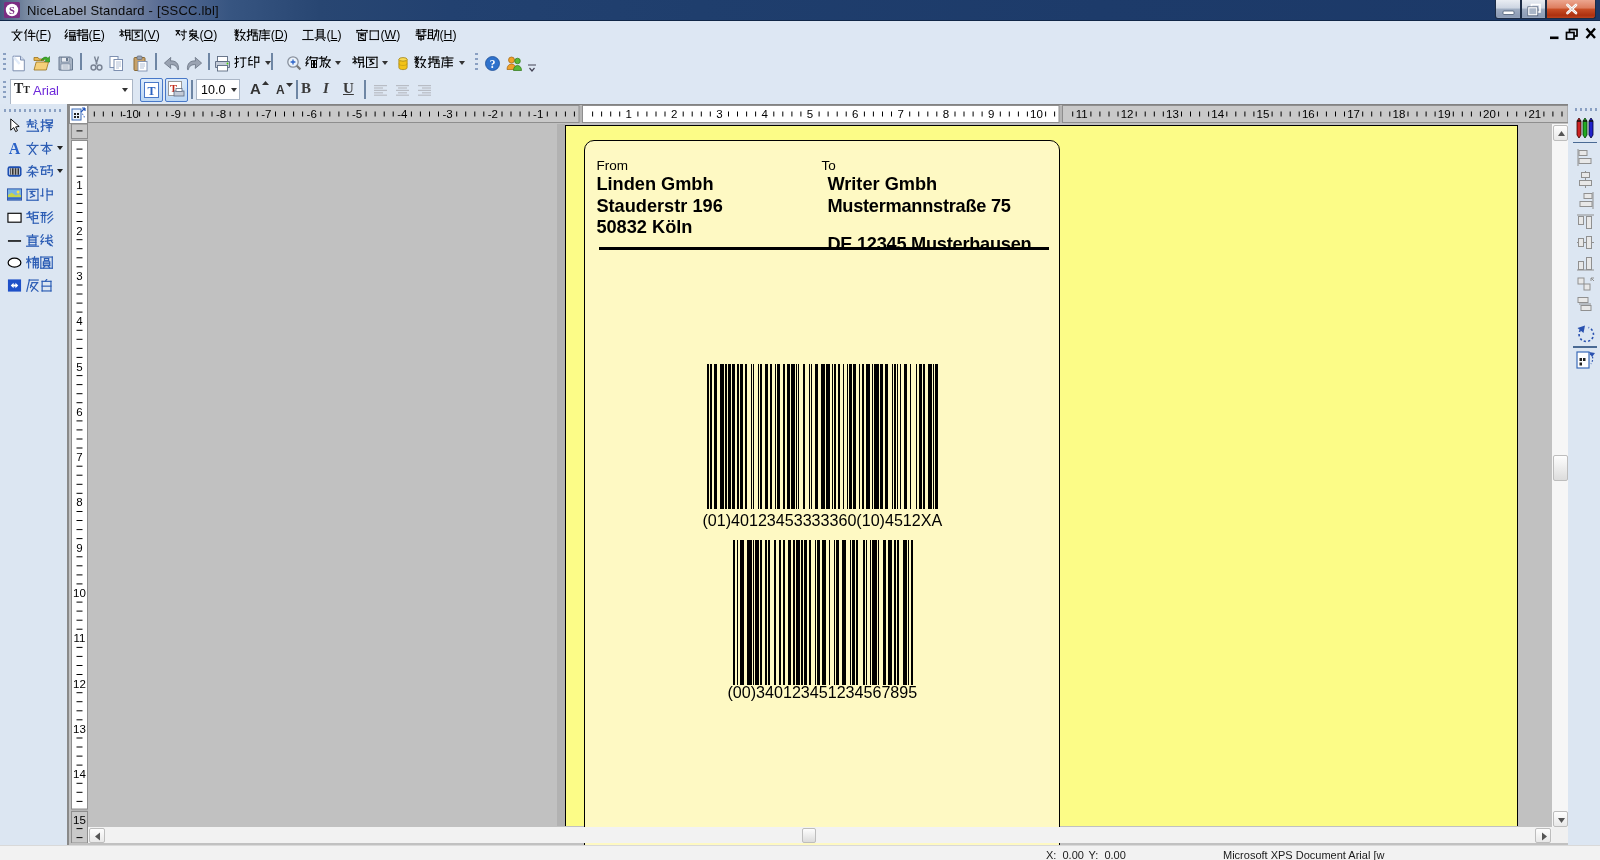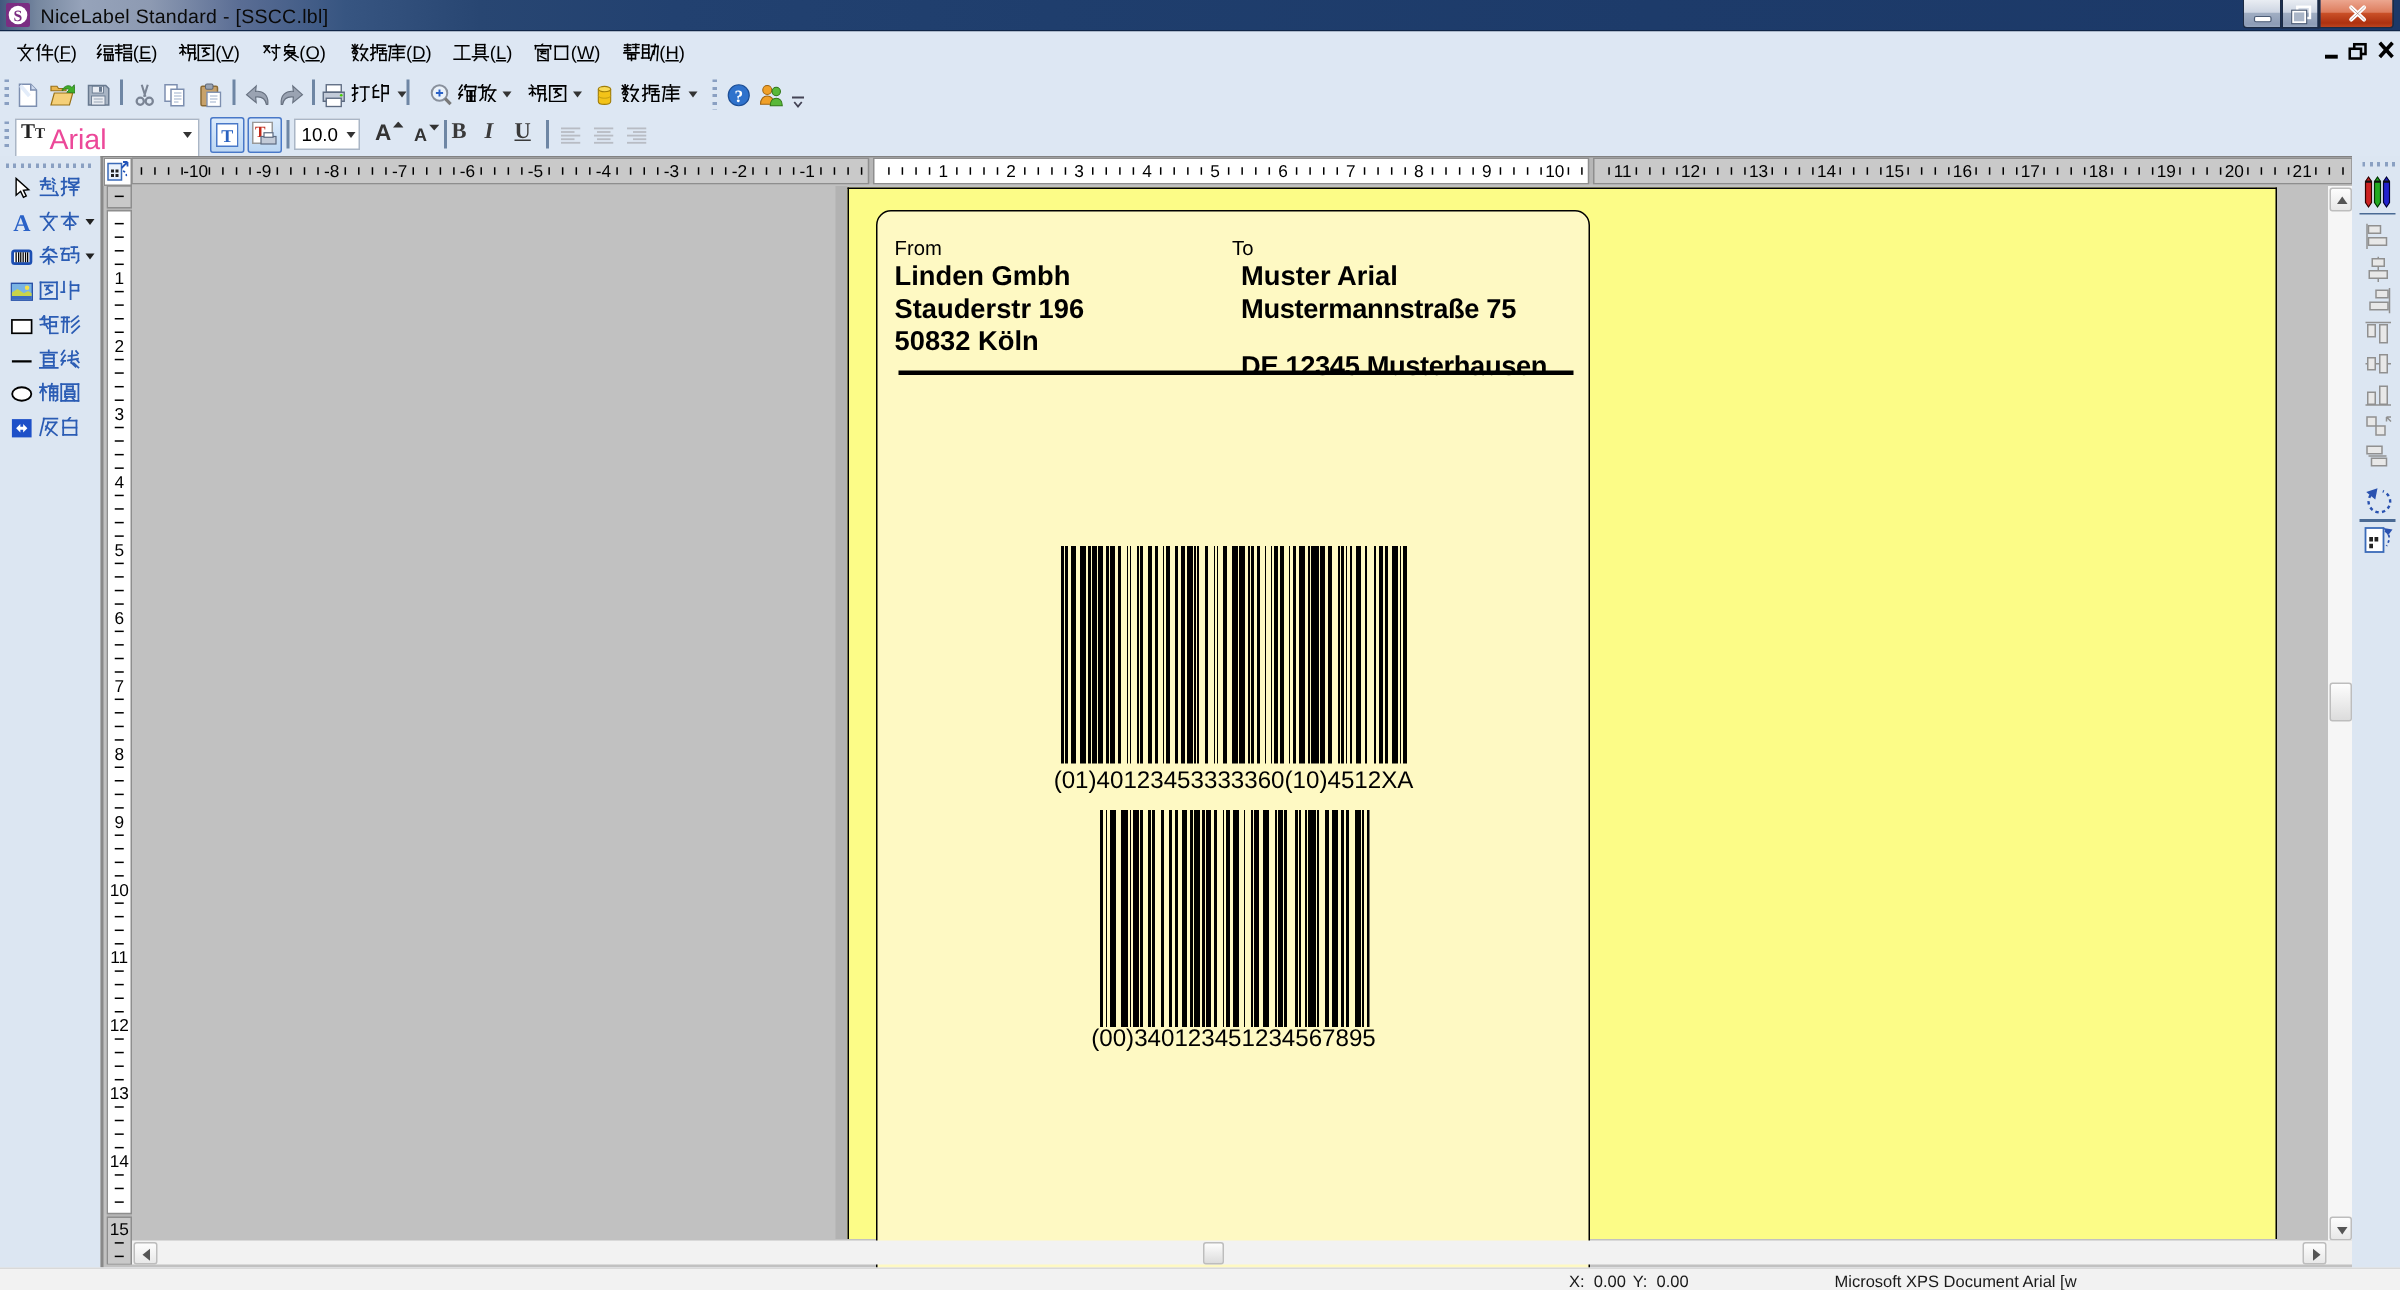--- a/index.html
+++ b/index.html
@@ -426,21 +426,21 @@
       <path d="M8 15.5 c0-3.2 1.8-5 4-5 s4 1.8 4 5 z" fill="#58b838" stroke="#2e7414" stroke-width="0.7"></path>
     </svg>
 <svg class="abs" style="left:527px;top:16px" width="10" height="8">
       <path d="M1 1 h8 M2.5 4 l2.5 3 l2.5-3" fill="none" stroke="#445" stroke-width="1.2"></path>
     </svg>
 </div>
 <div id="tb2">
 <div class="grip" style="left:3px;top:4px;height:19px"></div>
 <div class="abs" style="left:10px;top:2px;width:123px;height:37px;background:#fff;border:1px solid #aab6c6">
       <span class="abs" style="left:3px;top:1px;font-family:'Liberation Serif';font-size:14px;font-weight:bold;color:#222">T<span style="font-size:10px">T</span></span>
-      <span class="abs" style="left:22px;top:2.5px;font-size:19px;color:#ec4899">Arial</span>
+      <span class="abs" style="left:22px;top:2.5px;font-size:13px;color:#6d28d9">Arial</span>
       <div class="darr" style="right:4px;top:8px"></div>
     </div>
 <div class="abs" style="left:139.5px;top:0.5px;width:23px;height:24px;border:1.2px solid #4878c8;border-radius:2px;background:linear-gradient(#dcebfb,#bcd7f3)">
       <svg class="abs" style="left:3px;top:3px" width="15" height="16" viewBox="0 0 15 16">
         <rect x="0.5" y="0.5" width="14" height="15" fill="#fff" stroke="#4878c8"></rect>
         <text x="7.5" y="12.5" text-anchor="middle" font-size="12" font-weight="bold" fill="#2a62c0" font-family="Liberation Serif">T</text>
       </svg>
     </div>
 <div class="abs" style="left:165px;top:0.5px;width:23px;height:24px;border:1.2px solid #4878c8;border-radius:2px;background:linear-gradient(#dcebfb,#bcd7f3)">
       <svg class="abs" style="left:2px;top:2px" width="17" height="18" viewBox="0 0 17 18">
@@ -952,21 +952,21 @@
 <div id="canvas">
 <div id="pshadow" style="left:469px;top:0"></div>
 <div id="page" style="left:477.2px;top:0.5px"></div>
 </div>
 <div id="label">
 <div class="t" style="left:11.9px;top:17.800000000000004px;font-size:13.5px;letter-spacing:0px;line-height:1">From</div>
 <div class="t" style="left:11.9px;top:34.300000000000004px;font-size:18.2px;font-weight:bold;letter-spacing:0px;line-height:1">Linden Gmbh</div>
 <div class="t" style="left:11.9px;top:55.74999999999999px;font-size:18.2px;font-weight:bold;letter-spacing:0px;line-height:1">Stauderstr 196</div>
 <div class="t" style="left:11.9px;top:77.20000000000002px;font-size:18.2px;font-weight:bold;letter-spacing:0px;line-height:1">50832 Köln</div>
 <div class="t" style="left:236.9px;top:17.800000000000004px;font-size:13.5px;letter-spacing:0px;line-height:1">To</div>
-<div class="t" style="left:242.9px;top:34.300000000000004px;font-size:18.2px;font-weight:bold;letter-spacing:0px;line-height:1">Muster Arial</div>
+<div class="t" style="left:242.9px;top:34.300000000000004px;font-size:18.2px;font-weight:bold;letter-spacing:0px;line-height:1">Writer Gmbh</div>
 <div class="t" style="left:242.9px;top:55.74999999999999px;font-size:18.2px;font-weight:bold;letter-spacing:-0.25px;line-height:1">Mustermannstraße 75</div>
 <div class="t" style="left:242.9px;top:94px;font-size:18.2px;font-weight:bold;letter-spacing:-0.25px;line-height:1">DE 12345 Musterhausen</div>
 <div class="abs" style="left:14.5px;top:106.3px;width:450px;height:2.4px;background:#000"></div>
 <svg class="abs" style="left:122.79999999999995px;top:223.2px" width="230.7" height="145.3">
       <g shape-rendering="crispEdges" fill="#000">
         <rect x="0" y="0" width="2" height="145.3"></rect>
         <rect x="3" y="0" width="2" height="145.3"></rect>
         <rect x="7" y="0" width="3" height="145.3"></rect>
         <rect x="13" y="0" width="4" height="145.3"></rect>
         <rect x="18" y="0" width="2" height="145.3"></rect>

